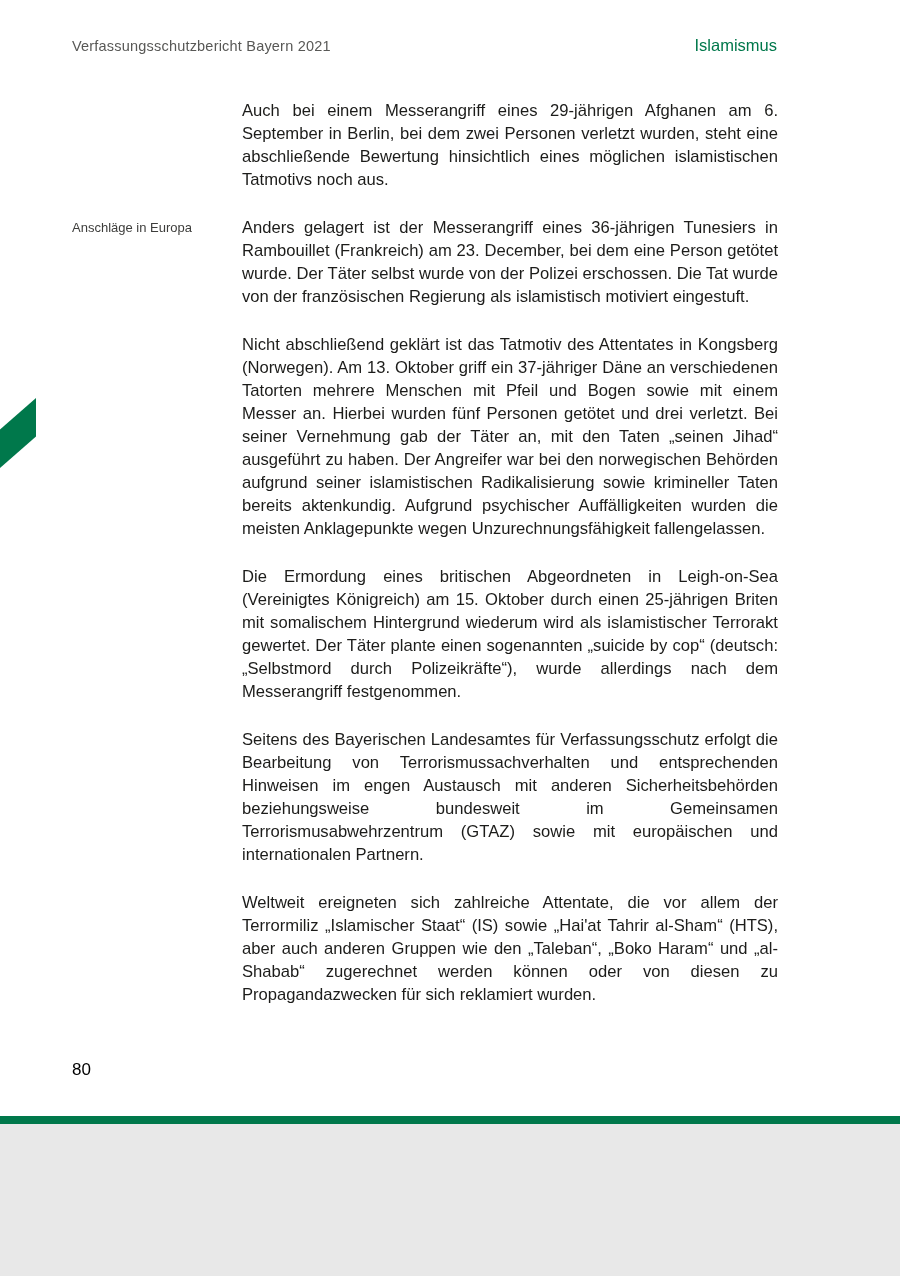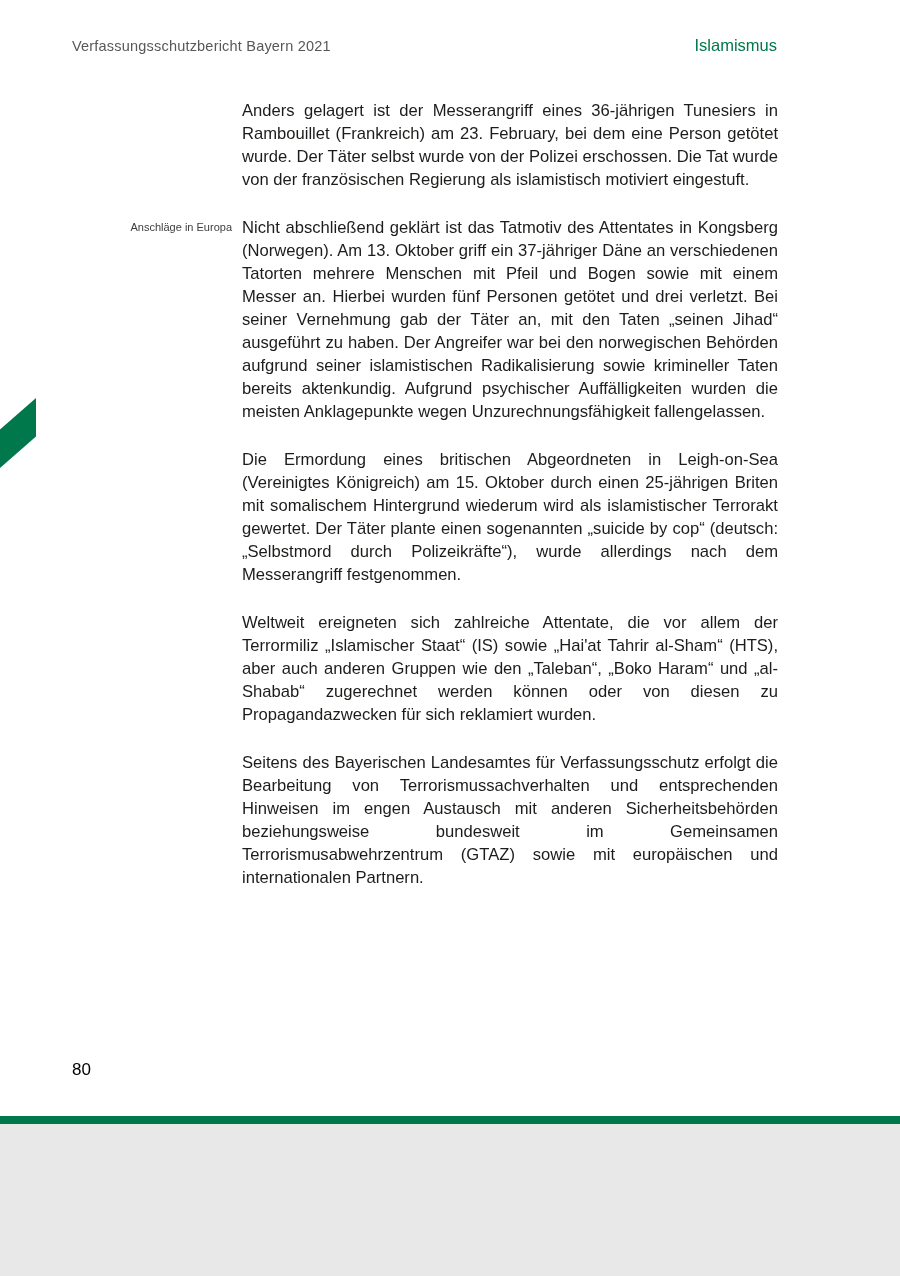--- a/index.html
+++ b/index.html
@@ -31,24 +31,23 @@
     right:123px;
     font-size:16.5px;
     font-weight:normal;
     color:var(--accent);
   }
   .margin-note{
     position:absolute;
     top:218px;
     left:72px;
     width:160px;
-    font-size:11px;
+    font-size:13px;
     line-height:19px;
     color:#3d3d3b;
-    text-align:right;
   }
   .body-col{
     position:absolute;
     top:99px;
     left:242px;
     width:536px;
     font-size:16.6px;
     line-height:23px;
     color:var(--text);
     text-align:justify;
@@ -89,25 +88,26 @@
 <div class="page">
 
   <header>
     <span class="header-left">Verfassungsschutzbericht Bayern 2021</span>
     <span class="header-right">Islamismus</span>
   </header>
 
   <aside class="margin-note">Anschläge in Europa</aside>
 
   <main class="body-col">
-    <p>Anders gelagert ist der Messerangriff eines 36-jährigen Tunesiers in Rambouillet (Frankreich) am 23. February, bei dem eine Person getötet wurde. Der Täter selbst wurde von der Polizei erschossen. Die Tat wurde von der französischen Regierung als islamistisch motiviert eingestuft.</p>
+    <p>Auch bei einem Messerangriff eines 29-jährigen Afghanen am 6. September in Berlin, bei dem zwei Personen verletzt wurden, steht eine abschließende Bewertung hinsichtlich eines möglichen islamistischen Tatmotivs noch aus.</p>
+    <p>Anders gelagert ist der Messerangriff eines 36-jährigen Tunesiers in Rambouillet (Frankreich) am 23. December, bei dem eine Person getötet wurde. Der Täter selbst wurde von der Polizei erschossen. Die Tat wurde von der französischen Regierung als islamistisch motiviert eingestuft.</p>
     <p>Nicht abschließend geklärt ist das Tatmotiv des Attentates in Kongsberg (Norwegen). Am 13. Oktober griff ein 37-jähriger Däne an verschiedenen Tatorten mehrere Menschen mit Pfeil und Bogen sowie mit einem Messer an. Hierbei wurden fünf Personen getötet und drei verletzt. Bei seiner Vernehmung gab der Täter an, mit den Taten „seinen Jihad“ ausgeführt zu haben. Der Angreifer war bei den norwegischen Behörden aufgrund seiner islamistischen Radikalisierung sowie krimineller Taten bereits aktenkundig. Aufgrund psychischer Auffälligkeiten wurden die meisten Anklagepunkte wegen Unzurechnungsfähigkeit fallengelassen.</p>
     <p>Die Ermordung eines britischen Abgeordneten in Leigh-on-Sea (Vereinigtes Königreich) am 15. Oktober durch einen 25-jährigen Briten mit somalischem Hintergrund wiederum wird als islamistischer Terrorakt gewertet. Der Täter plante einen sogenannten „suicide by cop“ (deutsch: „Selbstmord durch Polizeikräfte“), wurde allerdings nach dem Messerangriff festgenommen.</p>
+    <p>Seitens des Bayerischen Landesamtes für Verfassungsschutz erfolgt die Bearbeitung von Terrorismussachverhalten und entsprechenden Hinweisen im engen Austausch mit anderen Sicherheitsbehörden beziehungsweise bundesweit im Gemeinsamen Terrorismusabwehrzentrum (GTAZ) sowie mit europäischen und internationalen Partnern.</p>
     <p>Weltweit ereigneten sich zahlreiche Attentate, die vor allem der Terrormiliz „Islamischer Staat“ (IS) sowie „Hai'at Tahrir al-Sham“ (HTS), aber auch anderen Gruppen wie den „Taleban“, „Boko Haram“ und „al-Shabab“ zugerechnet werden können oder von diesen zu Propagandazwecken für sich reklamiert wurden.</p>
-    <p>Seitens des Bayerischen Landesamtes für Verfassungsschutz erfolgt die Bearbeitung von Terrorismussachverhalten und entsprechenden Hinweisen im engen Austausch mit anderen Sicherheitsbehörden beziehungsweise bundesweit im Gemeinsamen Terrorismusabwehrzentrum (GTAZ) sowie mit europäischen und internationalen Partnern.</p>
   </main>
 
   <div class="edge-marker"></div>
 
   <div class="page-number">80</div>
 
   <div class="footer-bar"></div>
 
 </div>
 

